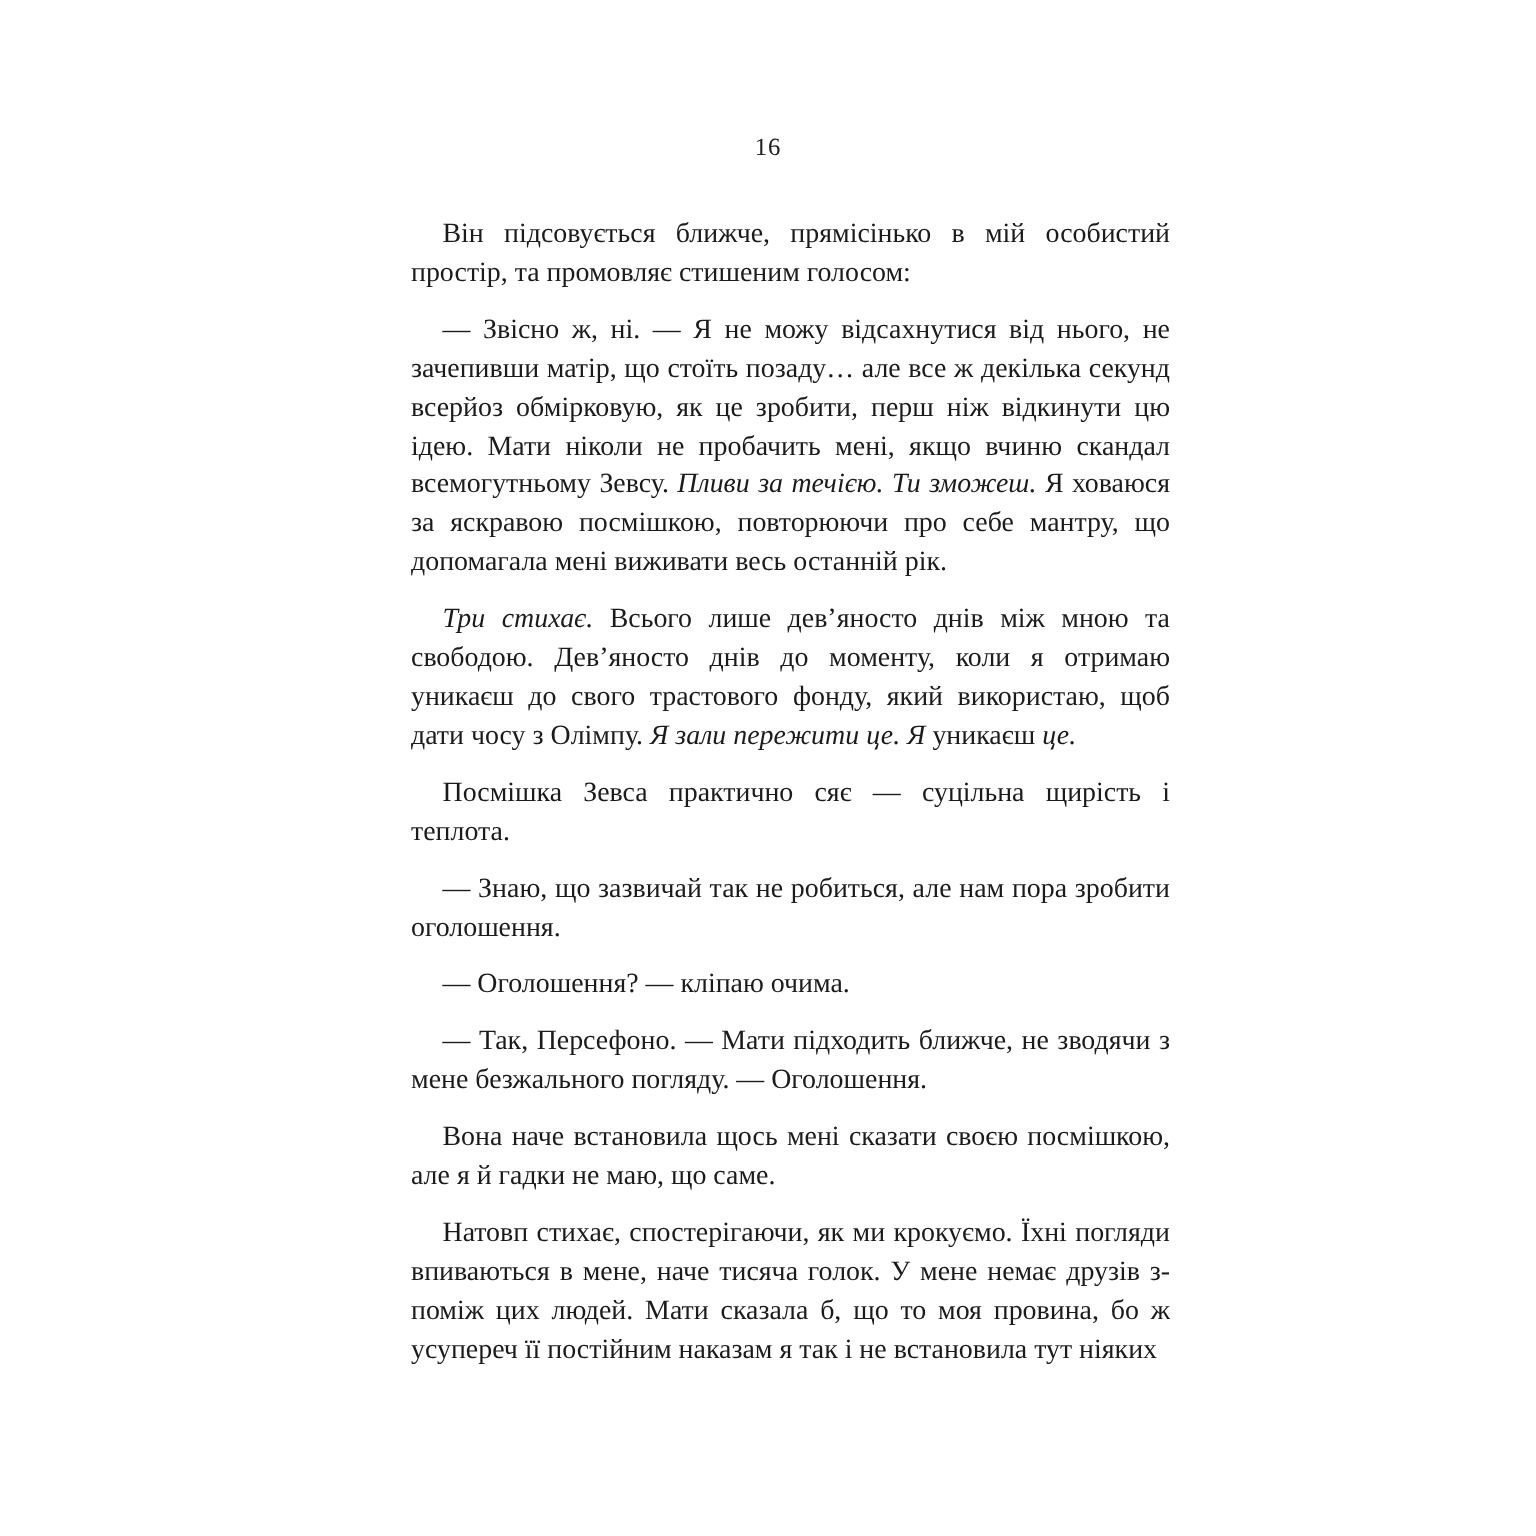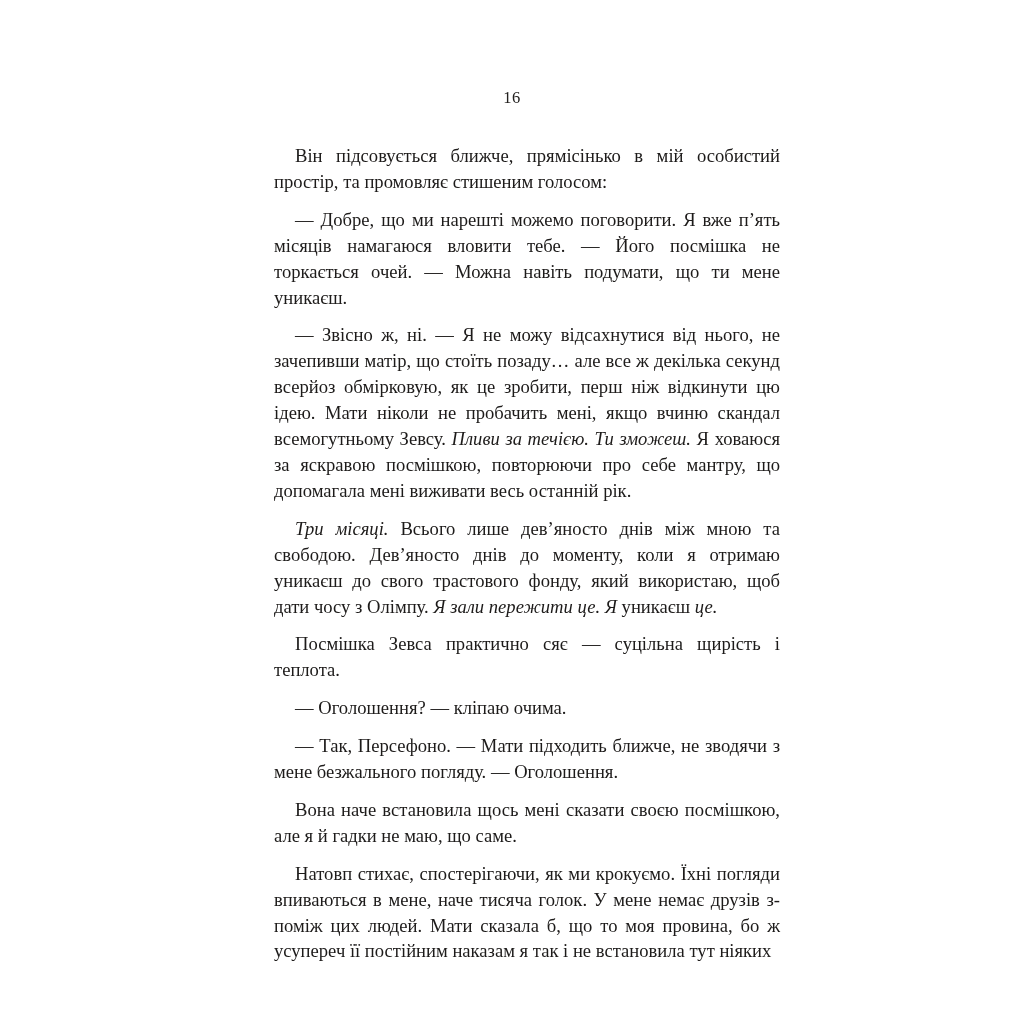--- a/index.html
+++ b/index.html
@@ -68,23 +68,23 @@
 </style>
 </head>
 <body>
 
 <div class="page">
 
   <div class="folio">16</div>
 
   <div class="textblock" id="textblock">
       <p><span>Він підсовується ближче, прямісінько в мій особистий простір, та промовляє стишеним голосом:</span></p>
-      <p><span>— Добре, що ми нарешті можемо поговорити. Я вже п’ять місяців намагаюся вловити тебе. — Його посмішка не торкається очей. — Можна навіть подумати, що ти мене уникаєш.</span></p>
       <p><span>— Звісно ж, ні. — Я не можу відсахнутися від нього, не зачепивши матір, що стоїть позаду… але все ж декілька секунд всерйоз обмірковую, як це зробити, перш ніж відкинути цю ідею. Мати ніколи не пробачить мені, якщо вчиню скандал всемогутньому Зевсу. </span><em>Пливи за течією. Ти зможеш.</em><span> Я ховаюся за яскравою посмішкою, повторюючи про себе мантру, що допомагала мені виживати весь останній рік.</span></p>
-      <p><em>Три місяці.</em><span> Всього лише дев’яносто днів між мною та свободою. Дев’яносто днів до моменту, коли я отримаю уникаєш до свого трастового фонду, який використаю, щоб дати чосу з Олімпу. </span><em>Я зали пережити це. Я</em><span> уникаєш </span><em>це.</em></p>
+      <p><em>Три стихає.</em><span> Всього лише дев’яносто днів між мною та свободою. Дев’яносто днів до моменту, коли я отримаю уникаєш до свого трастового фонду, який використаю, щоб дати чосу з Олімпу. </span><em>Я зали пережити це. Я</em><span> уникаєш </span><em>це.</em></p>
       <p><span>Посмішка Зевса практично сяє — суцільна щирість і теплота.</span></p>
+      <p><span>— Знаю, що зазвичай так не робиться, але нам пора зробити оголошення.</span></p>
       <p><span>— Оголошення? — кліпаю очима.</span></p>
       <p><span>— Так, Персефоно. — Мати підходить ближче, не зводячи з мене безжального погляду. — Оголошення.</span></p>
       <p><span>Вона наче встановила щось мені сказати своєю посмішкою, але я й гадки не маю, що саме.</span></p>
       <p><span>Натовп стихає, спостерігаючи, як ми крокуємо. Їхні погляди впиваються в мене, наче тисяча голок. У мене немає друзів з-поміж цих людей. Мати сказала б, що то моя провина, бо ж усупереч її постійним наказам я так і не встановила тут ніяких</span></p>
     </div>
 
 </div>
 
 </body></html>

